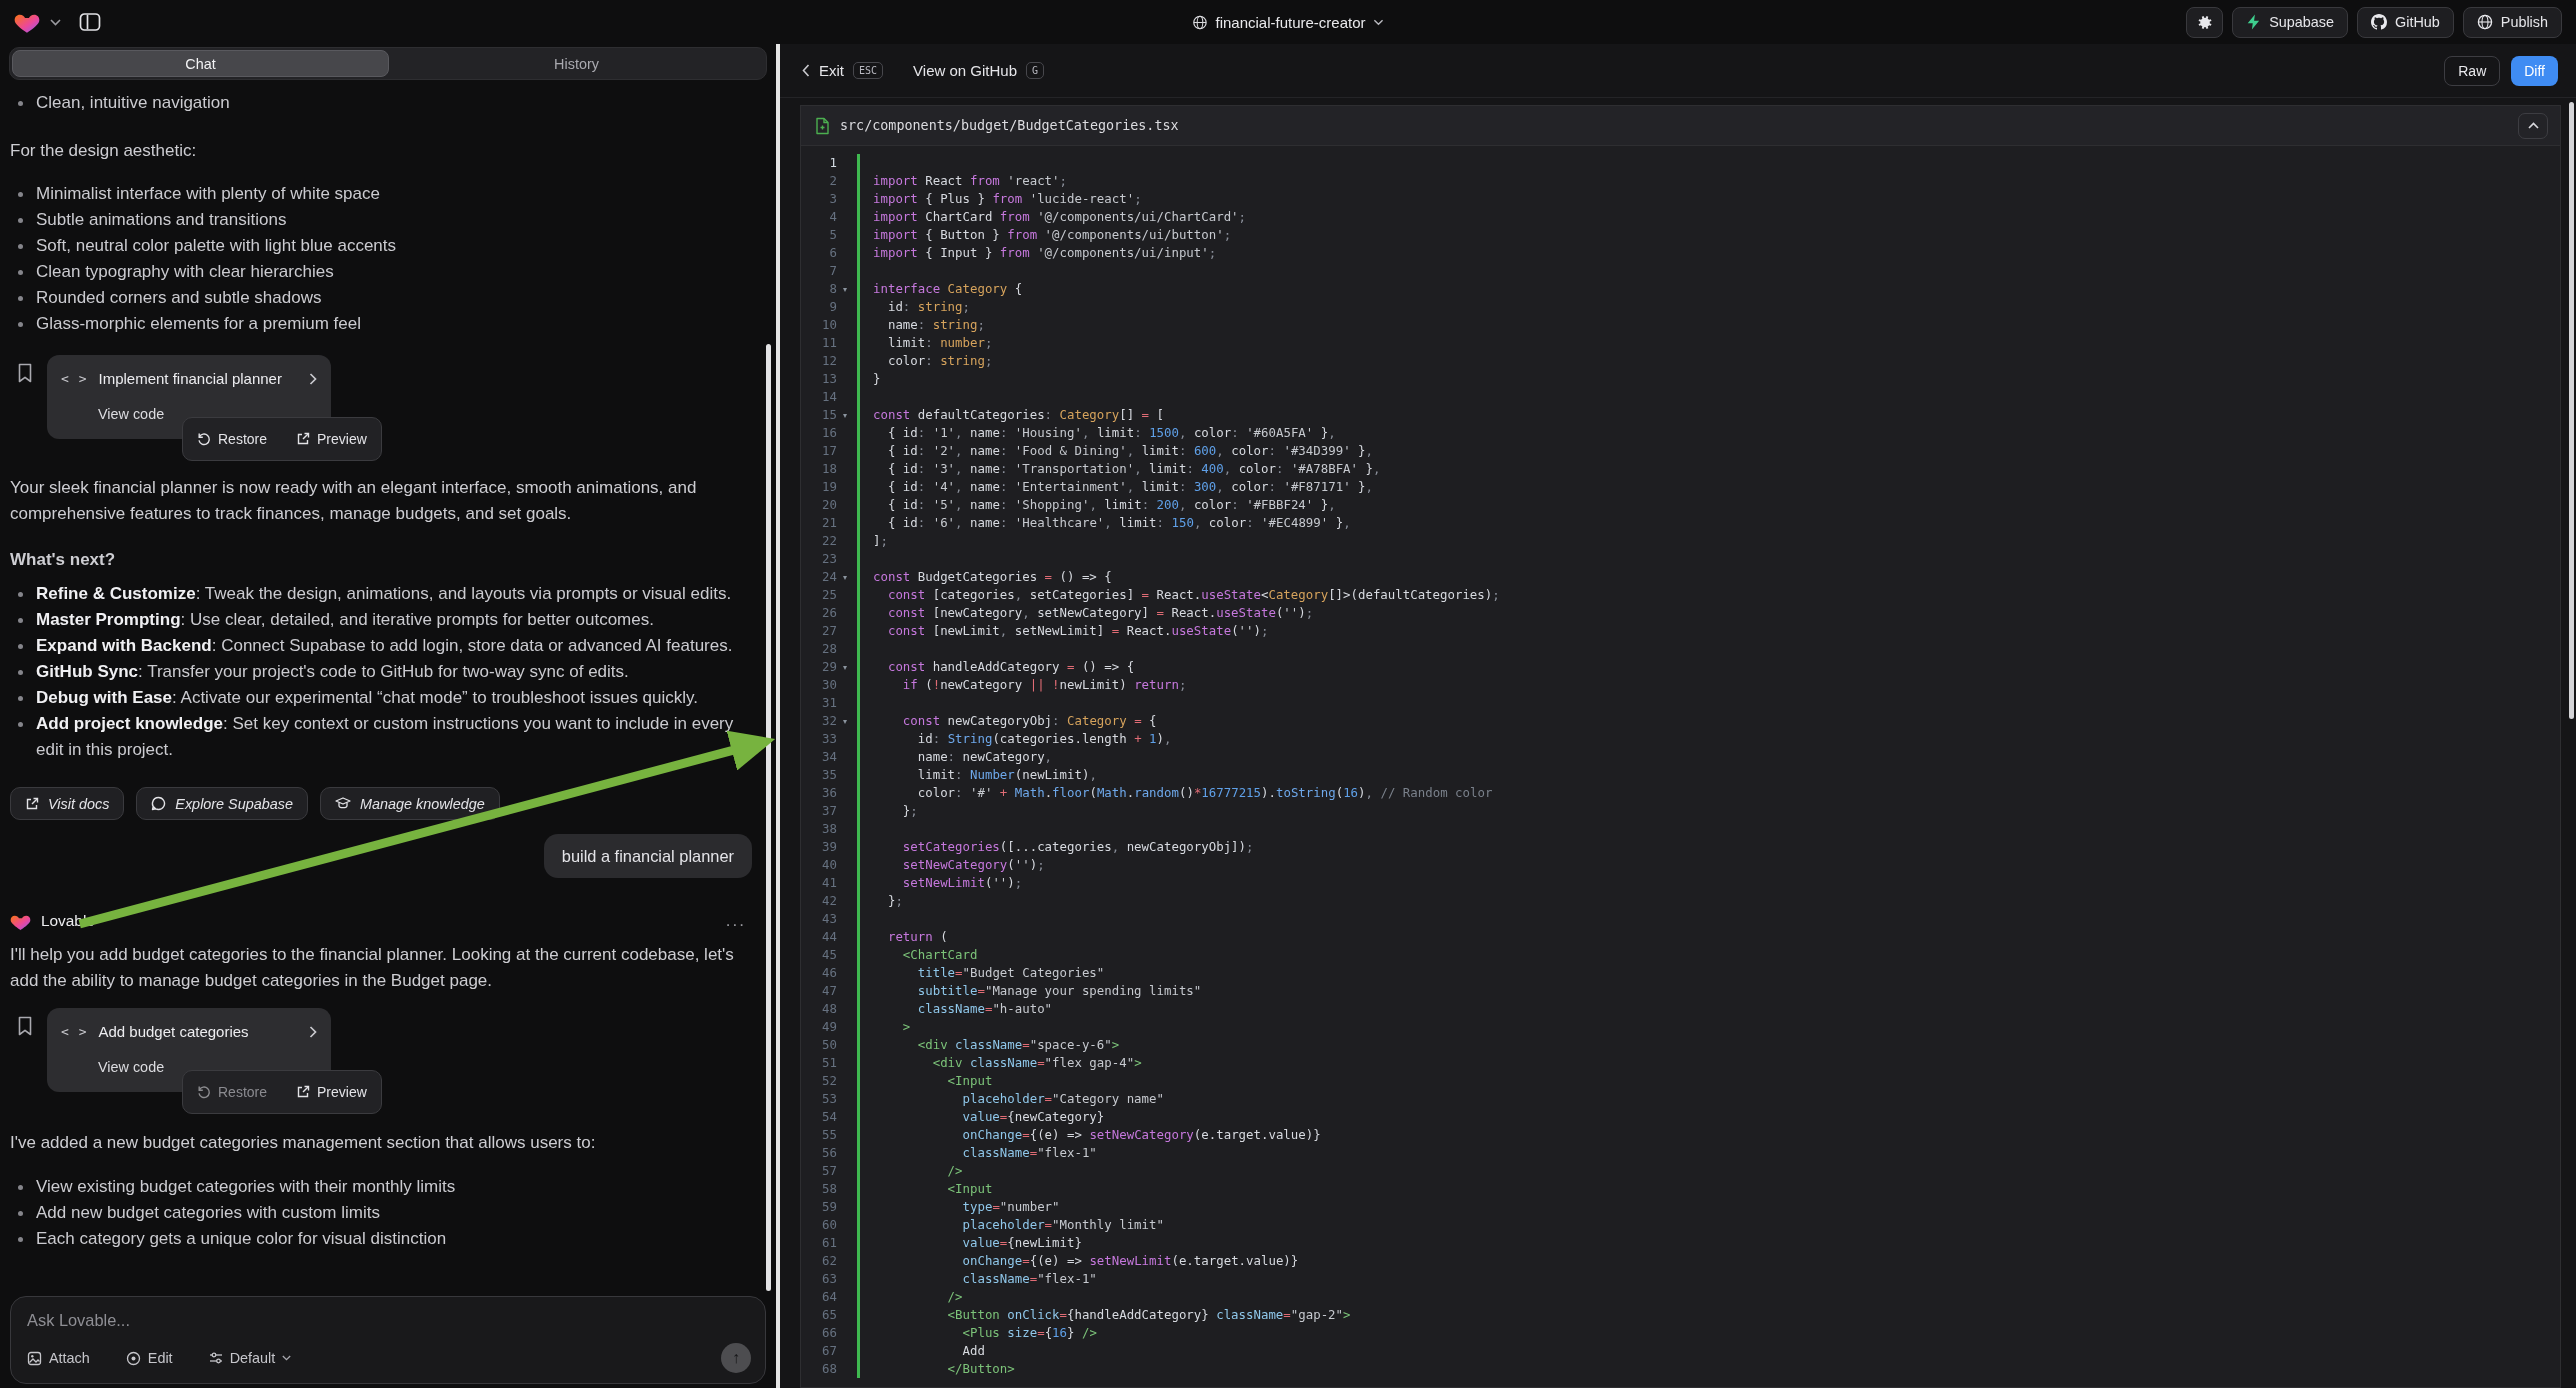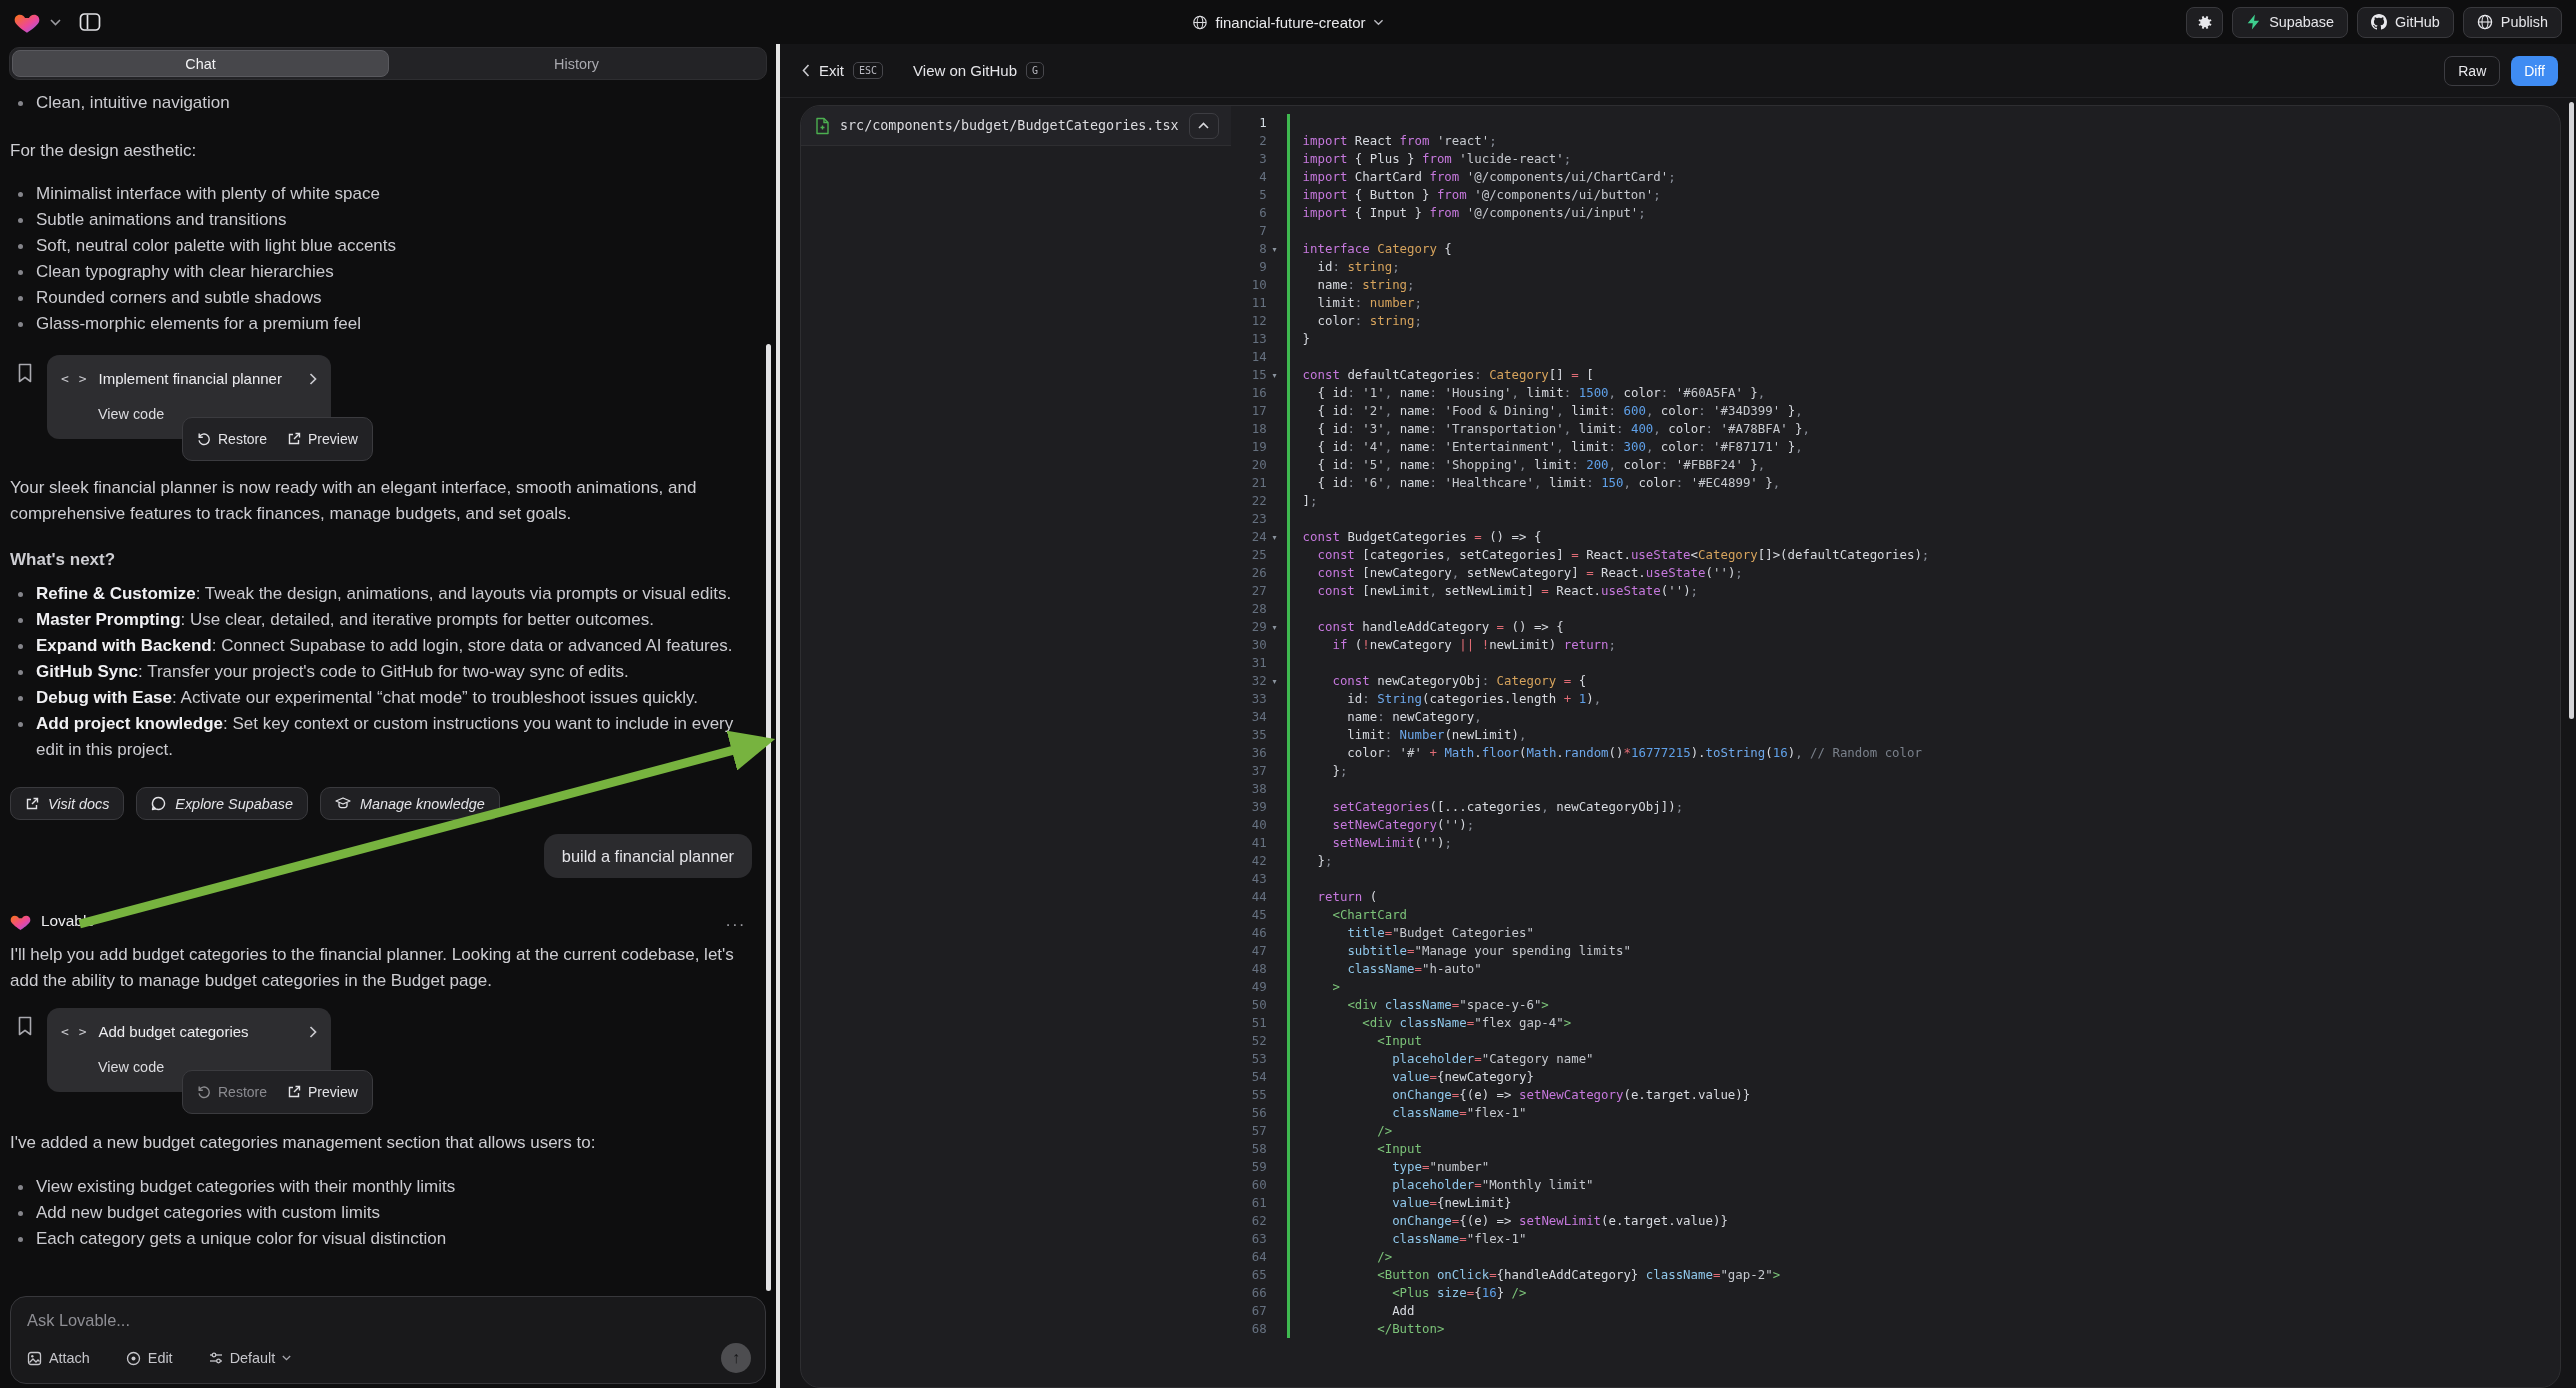--- a/index.html
+++ b/index.html
@@ -42,21 +42,21 @@
   .next-list { margin-top:8px; }
   
   .vcard-row { display:flex; margin-top:18px; position:relative; padding-bottom:44px; }
   .vcard-row.second { margin-top:14px; }
   .bookmark { margin:8px 0 0 7px; flex:none; }
   .vcard { margin-left:14px; width:284px; background:#2d2d30; border-radius:12px; padding:11px 14px 12px 14px; cursor:pointer; }
   .vcard-title { display:flex; align-items:center; gap:11px; color:#ededf0; font-size:15px; }
   .code-glyph { font-family:"DejaVu Sans Mono", monospace; font-size:13px; color:#c8c8cd; letter-spacing:1px; }
   .vcard-chevron { margin-left:auto; color:#c9c9ce; }
   .view-code { margin:9px 0 0 37px; font-size:14.4px; color:#dcdce0; cursor:pointer; }
-  .vtoolbar { position:absolute; left:172px; top:62px; display:flex; gap:4px; background:#222225;
+  .vtoolbar { position:absolute; left:172px; top:62px; display:flex; gap:13px; background:#222225;
     border:1px solid #3b3b3f; border-radius:10px; padding:4px 6px; z-index:5; }
   .vt-btn { display:flex; align-items:center; gap:7px; font-size:14px; color:#e3e3e7; padding:4px 8px; cursor:pointer; }
   .vt-btn.dimmed { color:#8b8b90; }
   .vt-btn.dimmed svg { opacity:.55; }
   
   .qa-row { display:flex; gap:12px; margin-top:24px;font-style:italic; }
   .qa-btn { display:flex; align-items:center; gap:9px; height:33px; padding:0 14px;
     background:#202023; border:1px solid #3a3a3e; border-radius:10px; color:#e4e4e8; font-size:14.4px; cursor:pointer; }
   
   .bubble-row { display:flex; justify-content:flex-end; }
@@ -85,21 +85,21 @@
   .hdr-item { display:flex; align-items:center; gap:9px; cursor:pointer; }
   .hdr-gap { width:30px; }
   .kbd { font-size:10px; color:#b9b9c1; border:1px solid #47474c; border-radius:5px; padding:2px 5px;
     font-family:"DejaVu Sans Mono", monospace; }
   .hdr-right { margin-left:auto; display:flex; gap:11px; }
   .pill-btn { height:30px; padding:0 13px; display:flex; align-items:center; border-radius:8px;
     font-size:14px; cursor:pointer; }
   .pill-btn.outline { border:1px solid #3d3d42; color:#e9e9ed; background:transparent; }
   .pill-btn.primary { background:#3f8cf3; color:#ffffff; }
   .code-card { margin:7px 15px 0 20px; flex:1; background:#1e1e21; border:1px solid #2e2e31;
-    border-radius:20px; overflow:hidden; display:flex; flex-direction:row; }
+    border-radius:0; overflow:hidden; display:flex; flex-direction:column; }
   .file-bar { height:40px; flex:none; display:flex; align-items:center; gap:10px; padding:0 12px 0 14px;
     background:#232327; border-bottom:1px solid #2e2e31; }
   .file-path { font-family:"DejaVu Sans Mono", monospace; font-size:13.4px; color:#dcdce0; }
   .collapse-btn { margin-left:auto; width:30px; height:26px; border:1px solid #3d3d42; border-radius:7px;
     display:flex; align-items:center; justify-content:center; cursor:pointer; }
   .code-scroll { flex:1; overflow:hidden; padding-top:8px; font-family:"DejaVu Sans Mono", monospace; font-size:12.4px; }
   .code-row { display:flex; height:18px; line-height:18px; white-space:pre; }
   .gutter { width:50px; flex:none; text-align:right; color:#667180; padding-right:4px; position:relative; }
   .gutter .fold { display:inline-block; width:10px; font-size:8px; color:#8b949e; vertical-align:1px;
     font-family:"Liberation Sans", sans-serif; }

